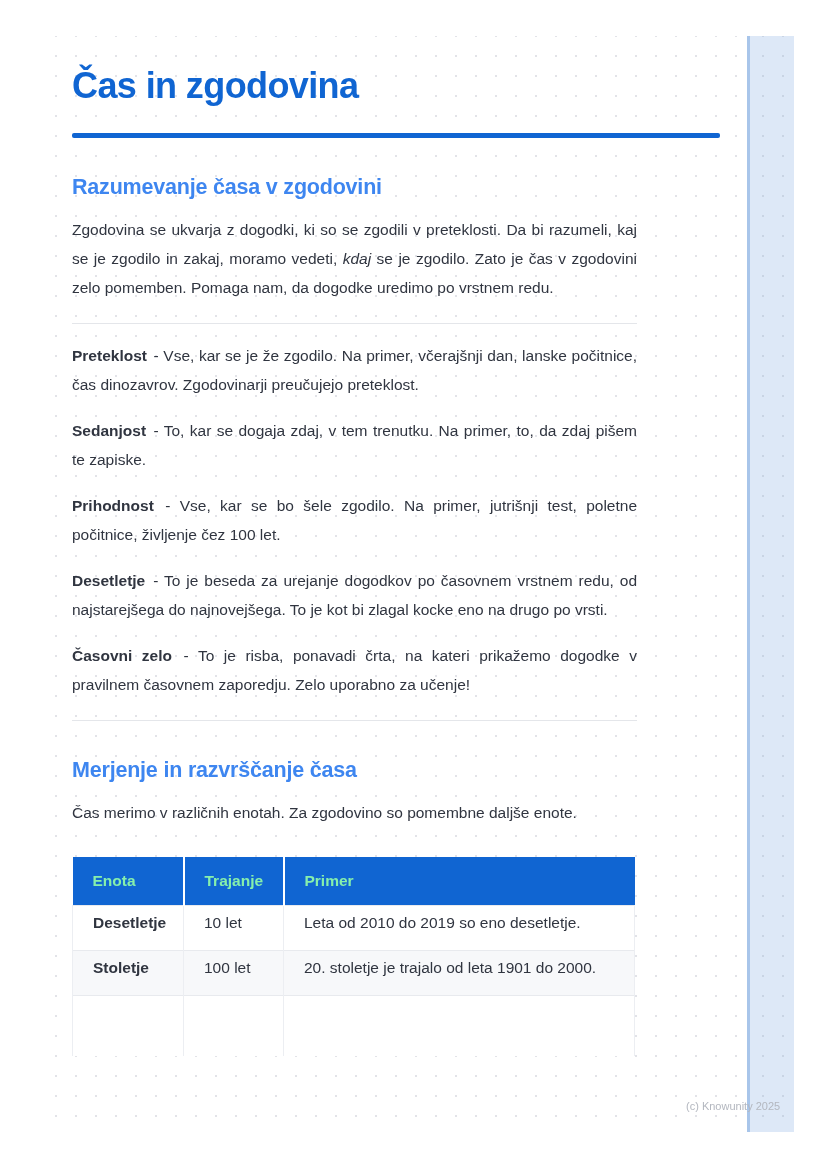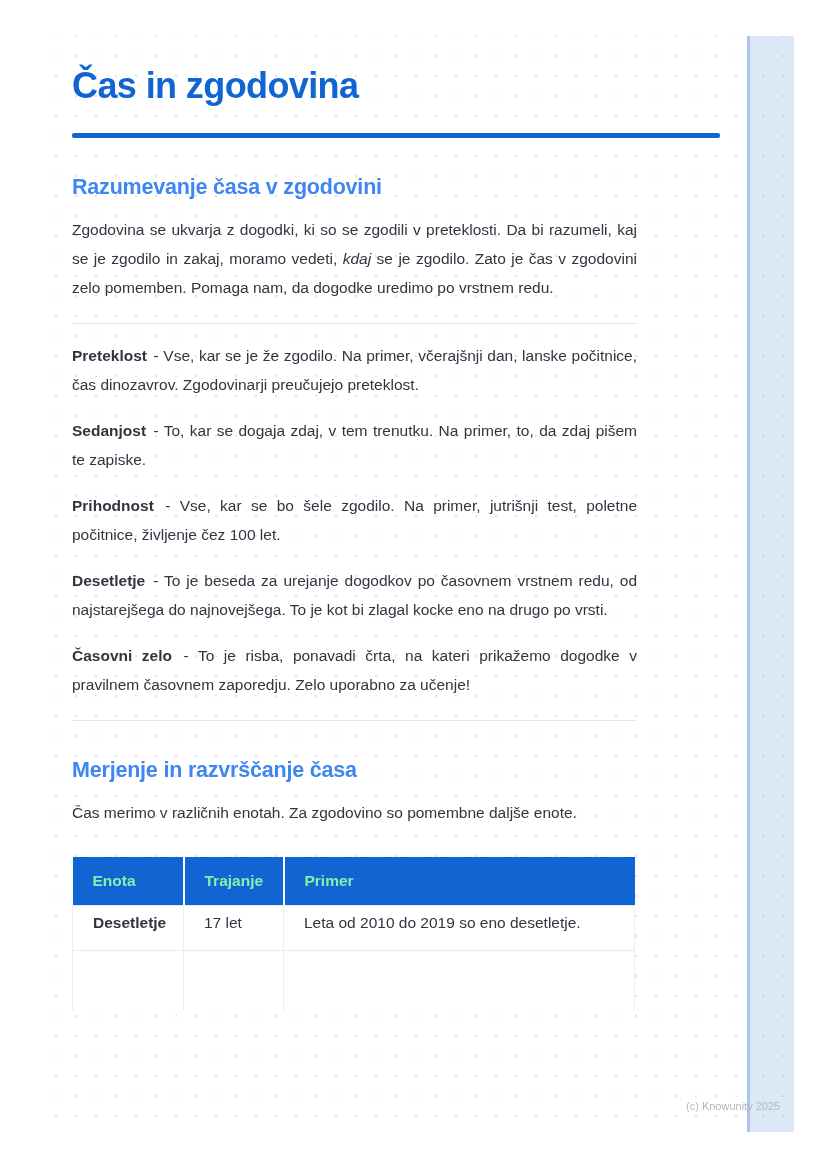--- a/index.html
+++ b/index.html
@@ -117,22 +117,27 @@
       <thead>
         <tr>
           <th>Enota</th>
           <th>Trajanje</th>
           <th>Primer</th>
         </tr>
       </thead>
       <tbody>
         <tr>
           <td class="unit">Desetletje</td>
-          <td>17 let</td>
+          <td>10 let</td>
           <td>Leta od 2010 do 2019 so eno desetletje.</td>
+        </tr>
+        <tr class="alt">
+          <td class="unit">Stoletje</td>
+          <td>100 let</td>
+          <td>20. stoletje je trajalo od leta 1901 do 2000.</td>
         </tr>
         <tr class="stub">
           <td></td>
           <td></td>
           <td></td>
         </tr>
       </tbody>
     </table>
 
   </div>

